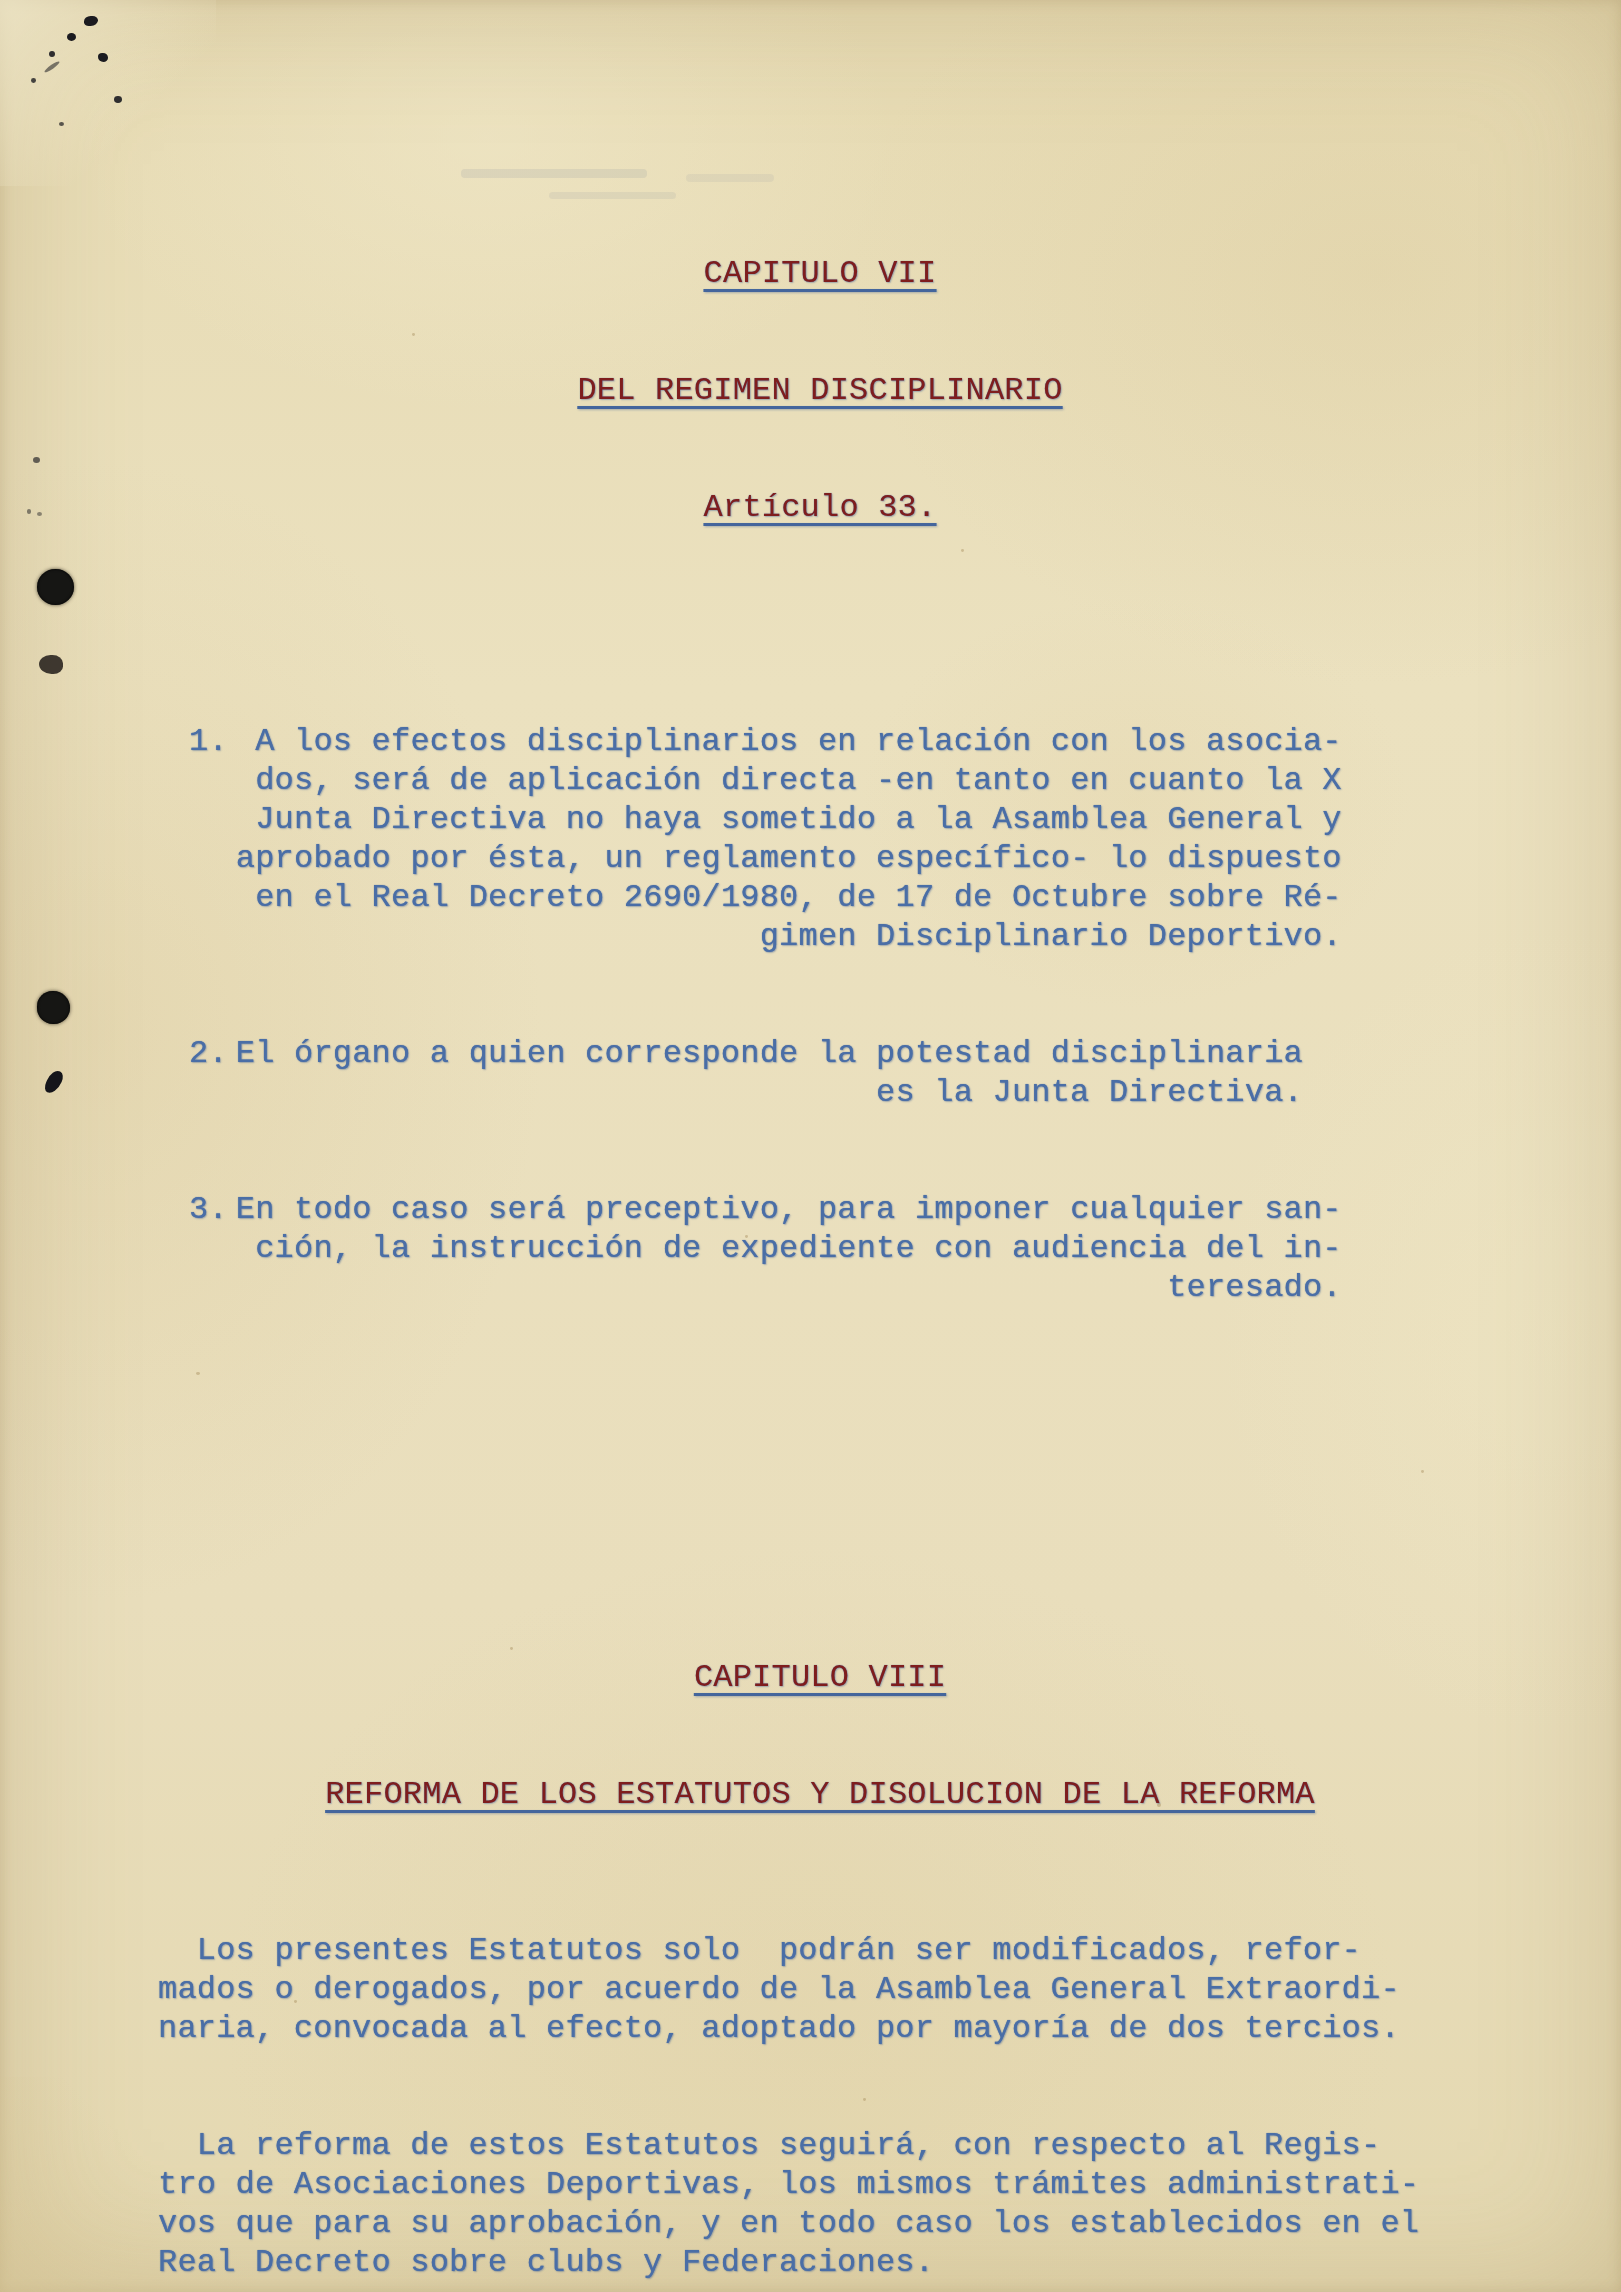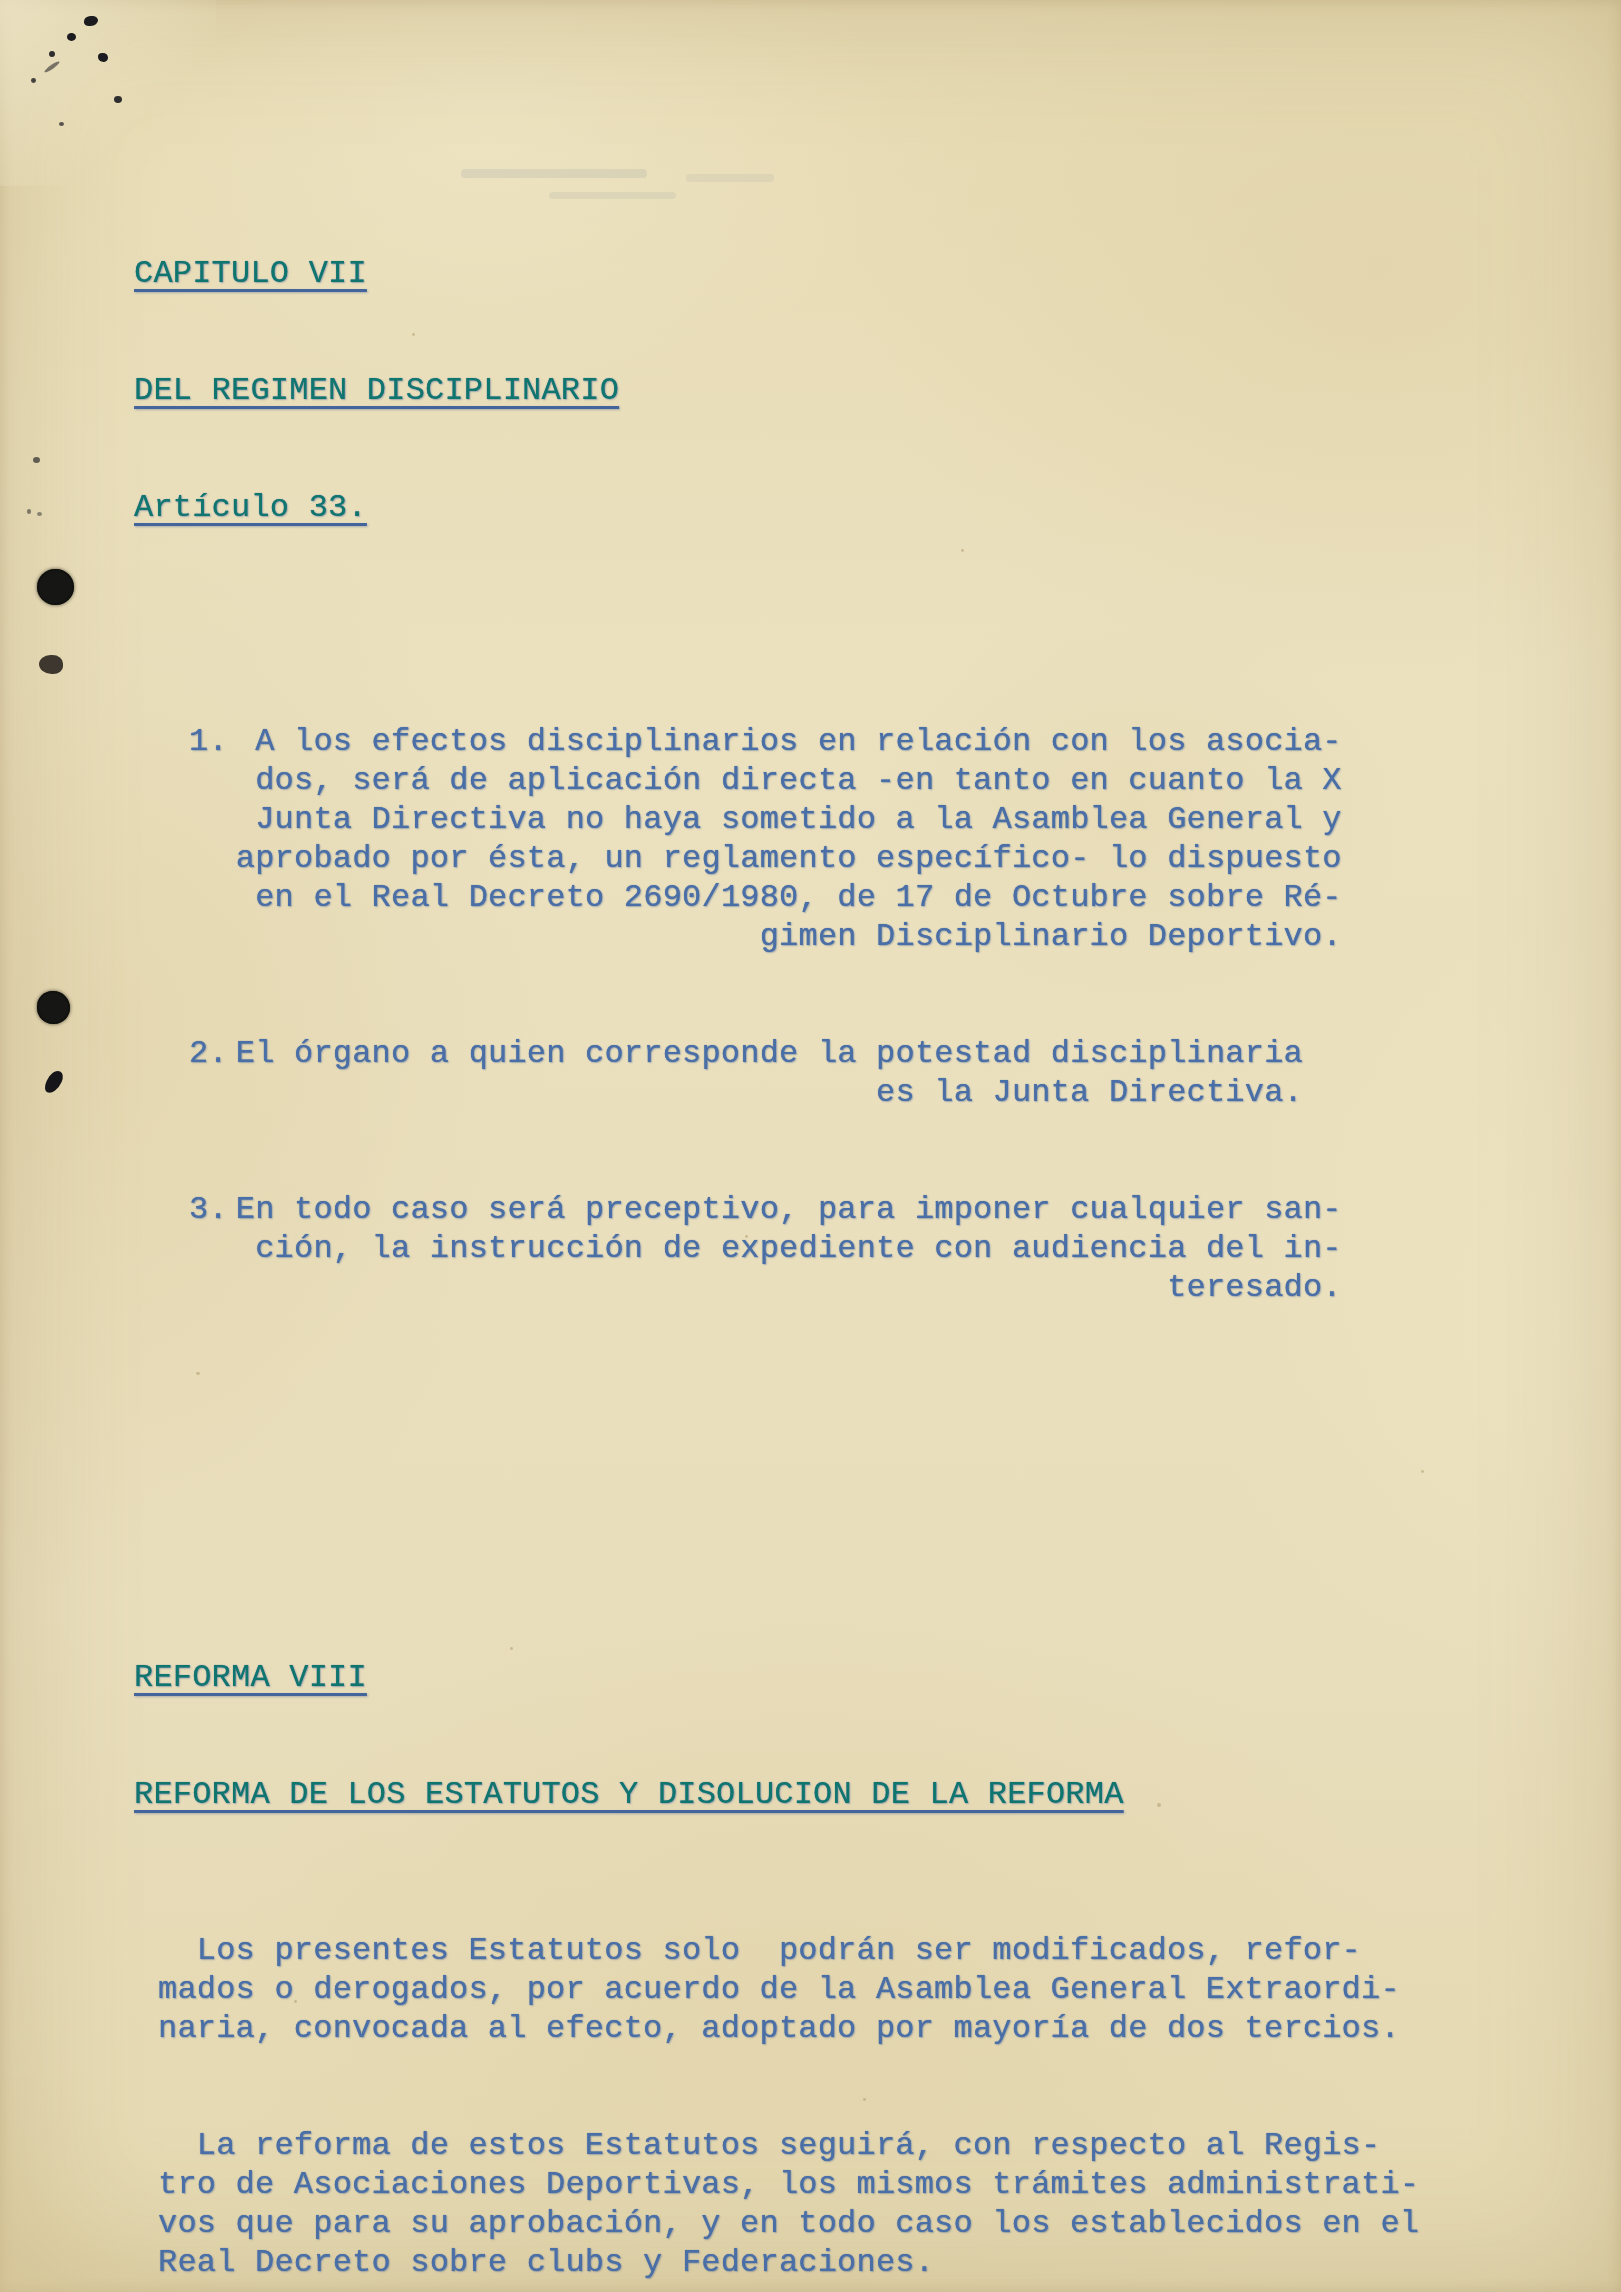--- a/index.html
+++ b/index.html
@@ -30,21 +30,21 @@
     pointer-events: none;
   }
   .content {
     position: absolute; left: 134px; top: 137px; width: 1372px;
     font-size: 32px; line-height: 39px;
     color: #4a6ea6;
     white-space: pre;
     letter-spacing: 0.2px;
     text-shadow: 0 0 1px rgba(74,110,166,0.9), 1px 1px 1.6px rgba(60,92,148,0.38);
   }
-  .heading { color: #0f766e; }
+  .heading { color: #7f1d1d; text-align: center; }
   .u {
     text-decoration: underline;
     text-decoration-thickness: 2.9px;
     text-underline-offset: 6.9px;
     text-decoration-color: rgba(64,98,152,0.8);
   }
   .list { }
   .item { display: flex; margin-left: 55px; }
   .num { width: 39px; margin-right: 7.8px; flex: none; }
   .itext { flex: none; white-space: pre; text-align: right; }
@@ -155,21 +155,21 @@
     <div class="item">
       <span class="num">3.</span>
       <div class="itext">En todo caso será preceptivo, para imponer cualquier san-
 ción, la instrucción de expediente con audiencia del in-
 teresado.</div>
     </div>
   </div>
 
   <div class="gap"></div>
 
-  <div class="heading"><span class="u">REFORMA VIII</span></div>
+  <div class="heading"><span class="u">CAPITULO VIII</span></div>
   <div class="heading"><span class="u">REFORMA DE LOS ESTATUTOS Y DISOLUCION DE LA REFORMA</span></div>
 
   <div class="para">  Los presentes Estatutos solo  podrán ser modificados, refor-
 mados o derogados, por acuerdo de la Asamblea General Extraordi-
 naria, convocada al efecto, adoptado por mayoría de dos tercios.</div>
   <div class="para">  La reforma de estos Estatutos seguirá, con respecto al Regis-
 tro de Asociaciones Deportivas, los mismos trámites administrati-
 vos que para su aprobación, y en todo caso los establecidos en el
 Real Decreto sobre clubs y Federaciones.</div>
 

